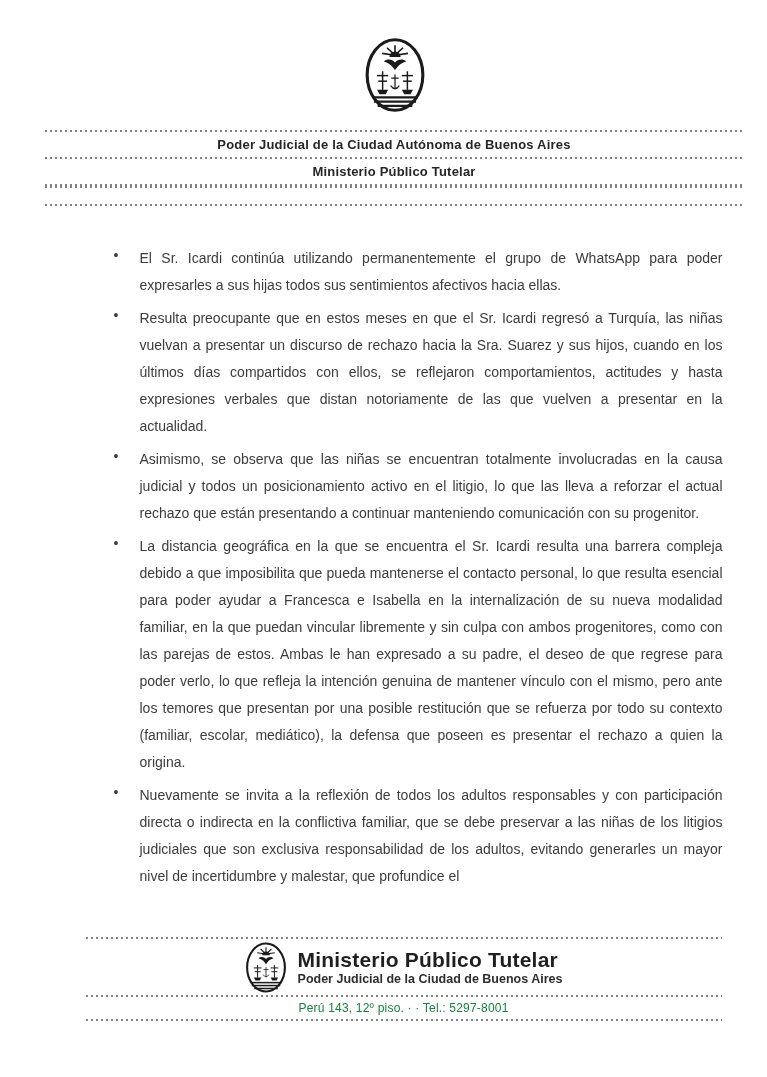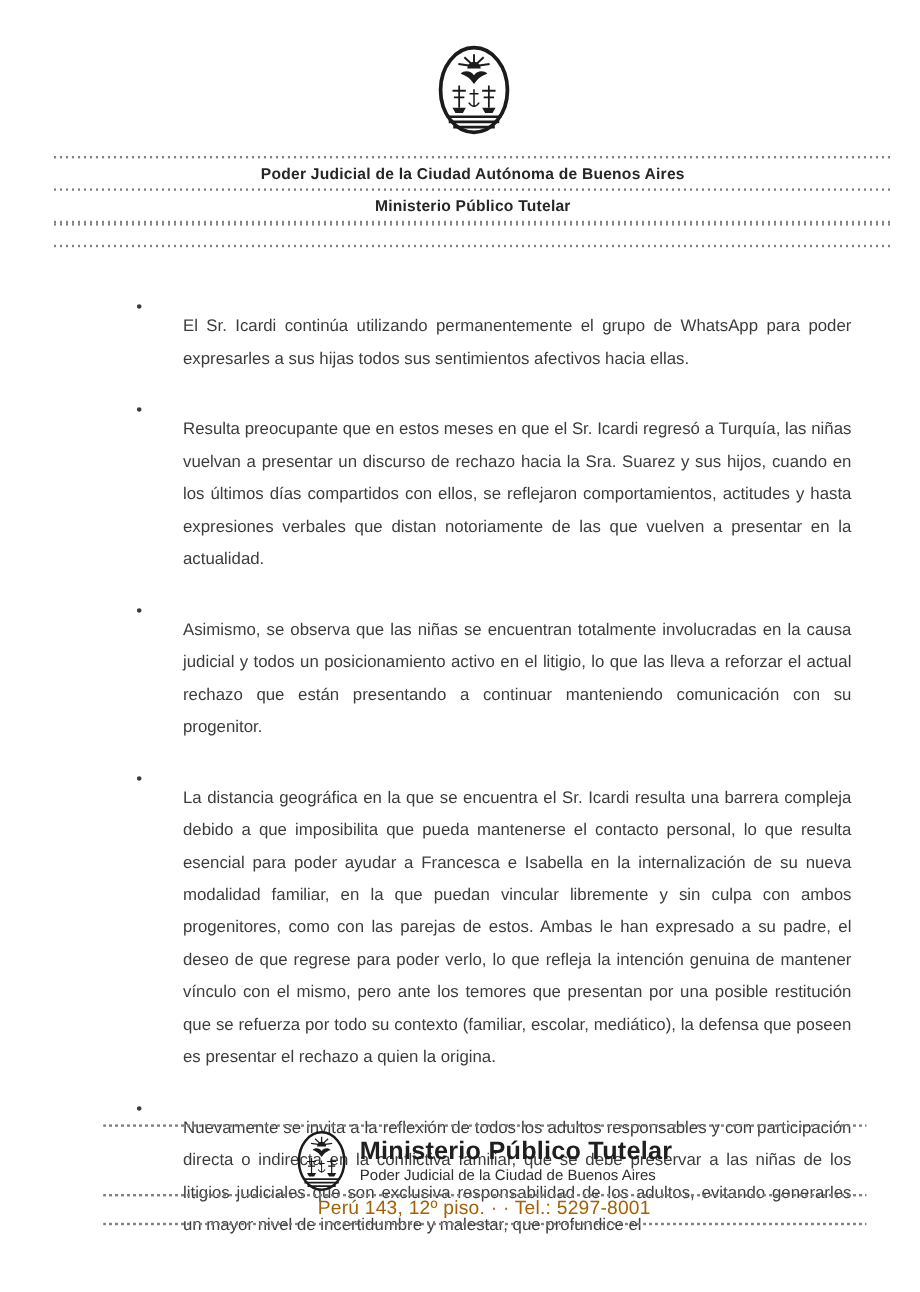--- a/index.html
+++ b/index.html
@@ -34,32 +34,32 @@
   
   .body-list {
     position:absolute; top:242px; left:100px; width:617px;
     list-style:none; margin:0; padding:0;
   }
   .body-list li {
     display:flex;
     font-size:14px; line-height:27px; color:#3c3c3c;
   }
   .body-list .marker { flex:0 0 23px; padding-left:5px; }
-  .body-list p { flex:1; margin:16px; text-align:justify; }
+  .body-list p { flex:1; margin:3px; text-align:justify; }
   
   .footer-block { position:absolute; top:937px; left:77px; width:636px; }
   .f-logo-row {
     height:56px; display:flex; align-items:center; justify-content:center; gap:11px;
   }
   .f-crest { width:42px; height:53px; flex:0 0 auto; }
   .f-title { font-size:21px; font-weight:bold; color:#1f1f1f; line-height:1.1; letter-spacing:.2px; }
-  .f-subtitle { font-size:12.5px; color:#2e2e2e; margin-top:1px; }
+  .f-subtitle { font-size:12.5px; color:#2e2e2e; margin-top:1px;font-weight:bold; }
   .f-addr-row {
     height:22px; display:flex; align-items:center; justify-content:center;
-    font-size:16px; color:#a16207; letter-spacing:.2px;
+    font-size:12px; color:#15803d; letter-spacing:.2px;
   }
 </style>
 </head>
 <body>
 
 <svg width="0" height="0" style="position:absolute">
   <defs>
     <g id="ba-crest" stroke="#1b1b1b" fill="none">
 
       <ellipse cx="50" cy="63" rx="45" ry="57" stroke-width="5"></ellipse>

